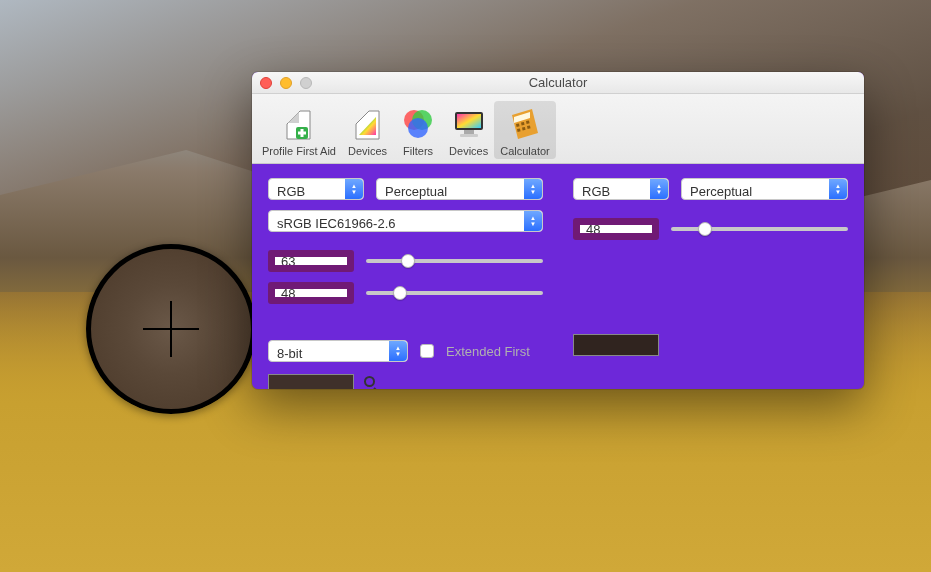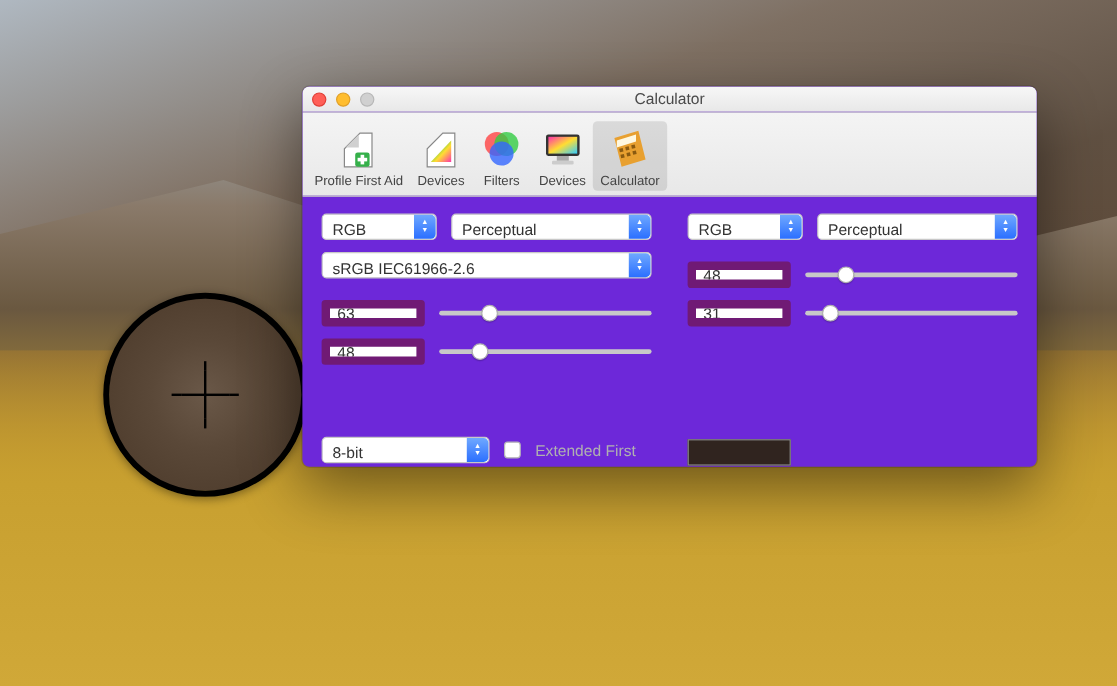--- a/index.html
+++ b/index.html
@@ -116,21 +116,21 @@
     position:absolute; left:0; right:0; top:50%; height:4px;
     background:#c8c8c8; border-radius:2px; transform:translateY(-50%);
   }
   .slider .knob {
     position:absolute; top:50%; width:14px; height:14px;
     background:#fff; border:1px solid #b0b0b0; border-radius:50%;
     transform:translate(-50%,-50%);
     box-shadow: 0 1px 1px rgba(0,0,0,0.2);
   }
 
-  .bottom-controls { margin-top:60px; display:flex; align-items:center; gap:12px; }
+  .bottom-controls { margin-top:36px; display:flex; align-items:center; gap:12px; }
   .checkbox {
     width:14px; height:14px; border:1px solid #b8b8b8; border-radius:3px; background:#fff;
   }
   .cb-label { font-size:13px; color:#b0b0b0; }
 
   .swatch-row { margin-top:12px; display:flex; align-items:center; gap:10px; }
   .swatch {
     width:86px; height:22px; border:1px solid #888;
   }
   .mag { width:18px; height:18px; position:relative; }
@@ -309,27 +309,20 @@
 
       <div style="height:8px"></div>
 
       <div class="numrow">
         <input class="numinput" value="48" style="">
         <div class="slider">
           <div class="track"></div>
             <div class="knob" style="left: 19%;"></div>
         </div>
       </div>
-      <div class="numrow">
-        <input class="numinput" value="31" style="">
-        <div class="slider">
-          <div class="track"></div>
-            <div class="knob" style="left: 12%;"></div>
-        </div>
-      </div>
 
       <div style="height:72px"></div>
 
       <div class="swatch-row">
         <div class="swatch" style="background: rgb(48, 36, 31);"></div>
       </div>
     </div>
 
   </div>
 </div>

